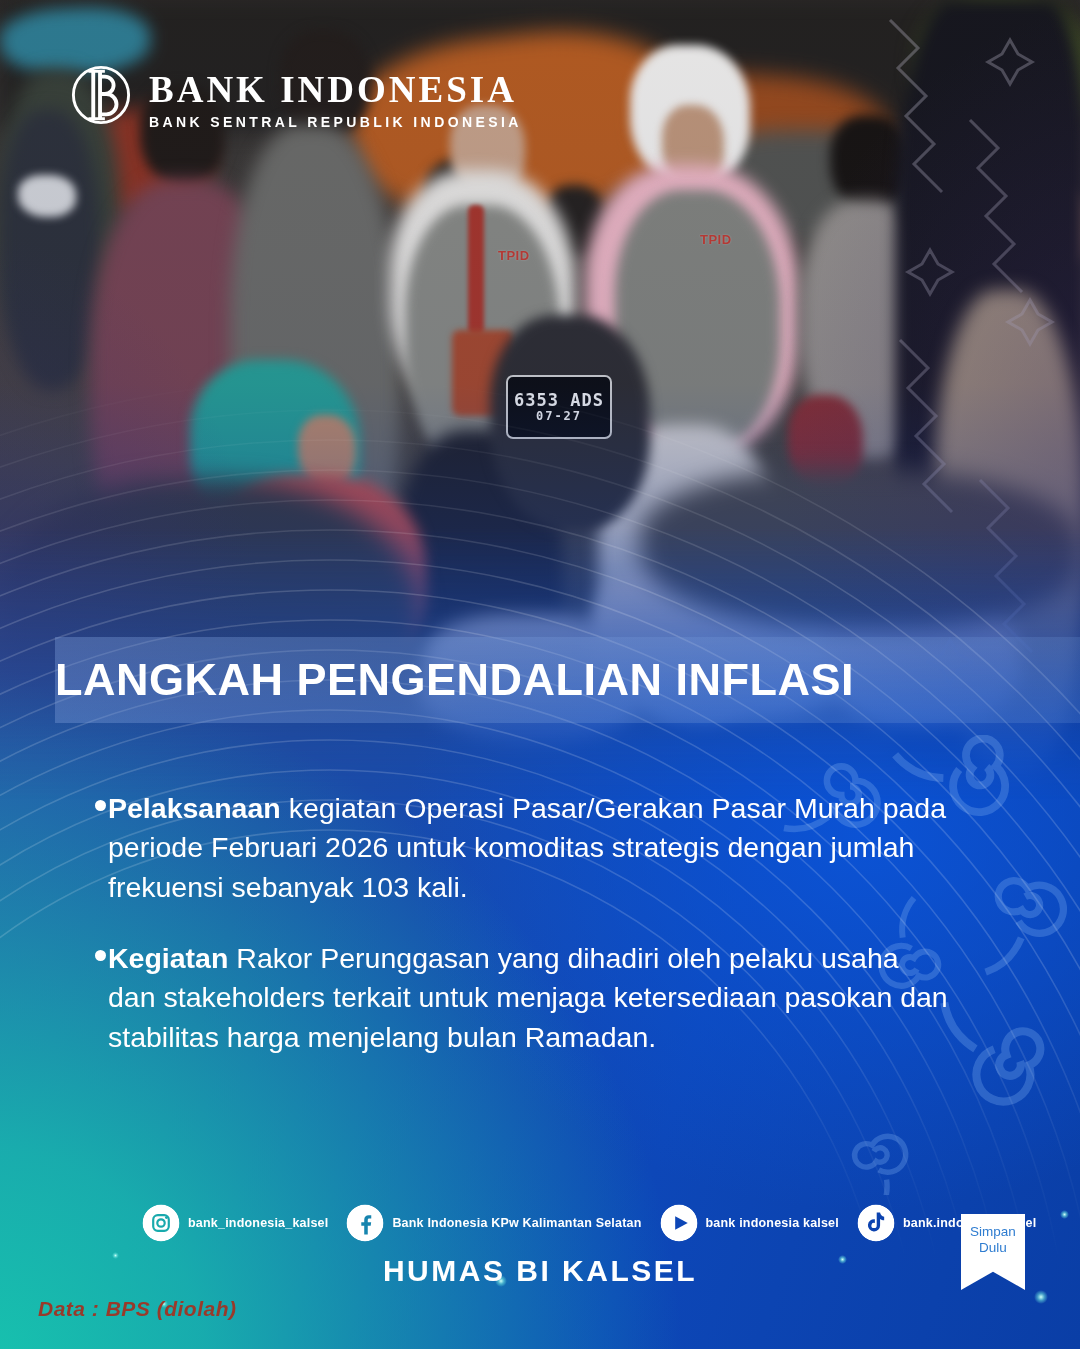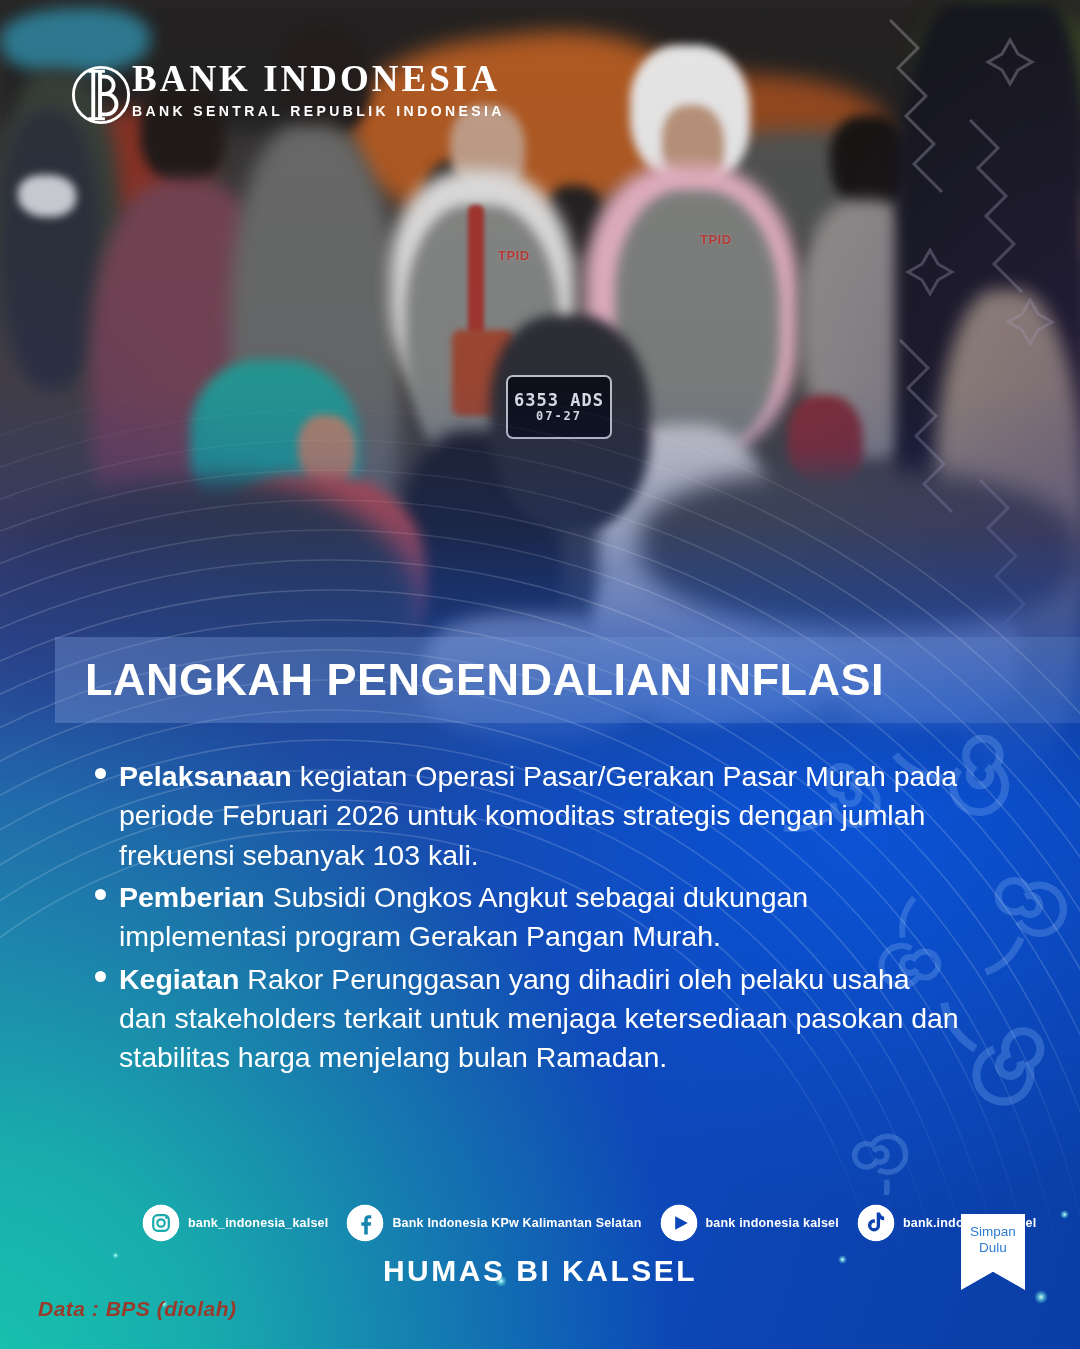--- a/index.html
+++ b/index.html
@@ -32,31 +32,31 @@
   .vest-chip{position:absolute;z-index:3;color:var(--tpid-red,#c23b30);font-weight:800;font-size:13px;letter-spacing:.5px;text-shadow:0 0 2px rgba(255,255,255,.35);}
   .batik-strip{position:absolute;right:0;top:0;z-index:4;opacity:.3;}
   
   .arcs{position:absolute;left:0;top:0;z-index:8;pointer-events:none;
     -webkit-mask-image:linear-gradient(180deg,transparent 28%,#000 44%,#000 72%,rgba(0,0,0,.35) 84%,transparent 94%);
     mask-image:linear-gradient(180deg,transparent 28%,#000 44%,#000 72%,rgba(0,0,0,.35) 84%,transparent 94%);}
   .swirls{position:absolute;right:0;top:735px;z-index:7;pointer-events:none;opacity:.8;}
   .sparkle{position:absolute;border-radius:50%;z-index:9;
     background:radial-gradient(circle,#c9fff6 0%,rgba(110,230,225,.55) 35%,rgba(80,200,220,0) 70%);}
   
-  .logo{position:absolute;left:70px;top:60px;z-index:15;display:flex;align-items:flex-start;color:#fff;}
+  .logo{position:absolute;left:70px;top:60px;z-index:15;display:flex;align-items:flex-end;gap:17px;color:#fff;}
   .logo-name{font-family:"Liberation Serif", serif;font-size:37px;font-weight:600;letter-spacing:3px;line-height:1;}
   .logo-tagline{font-size:14px;font-weight:700;letter-spacing:3.4px;margin-top:6px;}
   
   .title-band{position:absolute;left:55px;top:637px;width:1025px;height:86px;z-index:10;
     background:linear-gradient(90deg, rgba(125,158,218,.38), rgba(110,150,215,.22));
     display:flex;align-items:center;}
-  .title-band h1{margin:0;padding-left:30px;color:#fff;font-size:45px;font-weight:800;letter-spacing:.5px;}
+  .title-band h1{margin:0;color:#fff;font-size:45px;font-weight:800;letter-spacing:.5px;}
   
   .bullets{position:absolute;left:95px;top:757px;width:900px;z-index:12;list-style:none;margin:0;padding:0;}
-  .bullet{display:flex;gap:13px;margin-bottom:3px;}
+  .bullet{display:flex;gap:2px;margin-bottom:3px;margin-top:32px;}
   .dot{flex:0 0 auto;width:11px;height:11px;border-radius:50%;background:#fff;margin-top:11px;}
   .btxt{margin:0;max-width:845px;color:#fff;font-size:28.5px;line-height:1.38;font-weight:400;}
   .btxt strong{font-weight:800;}
   
   .social-row{position:absolute;left:142px;top:1203px;height:40px;z-index:14;display:flex;align-items:center;gap:18px;}
   .social-item{display:flex;align-items:center;gap:8px;}
   .sicon{display:flex;}
   .slabel{color:#fff;font-size:12.5px;font-weight:700;letter-spacing:.2px;white-space:nowrap;}
   .bookmark{position:absolute;left:961px;top:1214px;width:64px;height:76px;z-index:14;background:#fff;
     clip-path:polygon(0 0,100% 0,100% 100%,50% 76%,0 100%);
@@ -203,24 +203,20 @@
     <h1>LANGKAH PENGENDALIAN INFLASI</h1>
   </div>
 
   <ul class="bullets">
     <li class="bullet">
       <span class="dot"></span>
       <p class="btxt"><strong>Pelaksanaan</strong> <span>kegiatan Operasi Pasar/Gerakan Pasar Murah pada periode Februari 2026 untuk komoditas strategis dengan jumlah frekuensi sebanyak 103 kali.</span></p>
     </li>
     <li class="bullet">
       <span class="dot"></span>
-      <p class="btxt"><strong>Pemberian</strong> <span>Subsidi Ongkos Angkut sebagai dukungan implementasi program Gerakan Pangan Murah.</span></p>
-    </li>
-    <li class="bullet">
-      <span class="dot"></span>
       <p class="btxt"><strong>Kegiatan</strong> <span>Rakor Perunggasan yang dihadiri oleh pelaku usaha dan stakeholders terkait untuk menjaga ketersediaan pasokan dan stabilitas harga menjelang bulan Ramadan.</span></p>
     </li>
   </ul>
 
   <div class="social-row">
     <div class="social-item">
       <span class="sicon">
         <svg width="38" height="38" viewBox="0 0 40 40">
           <defs>
               <mask id="ig-m">

